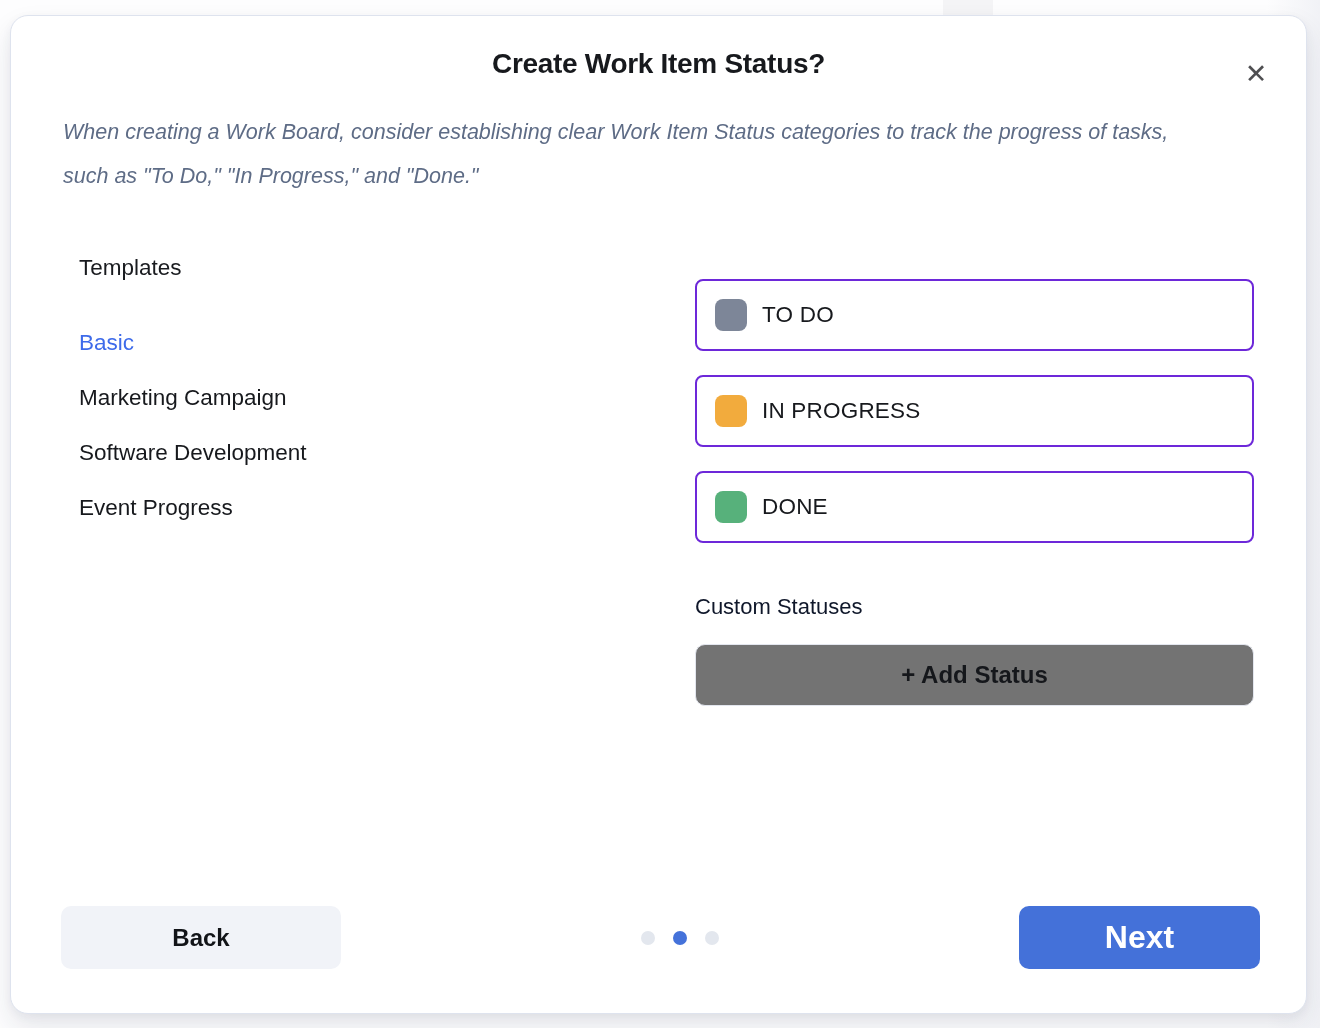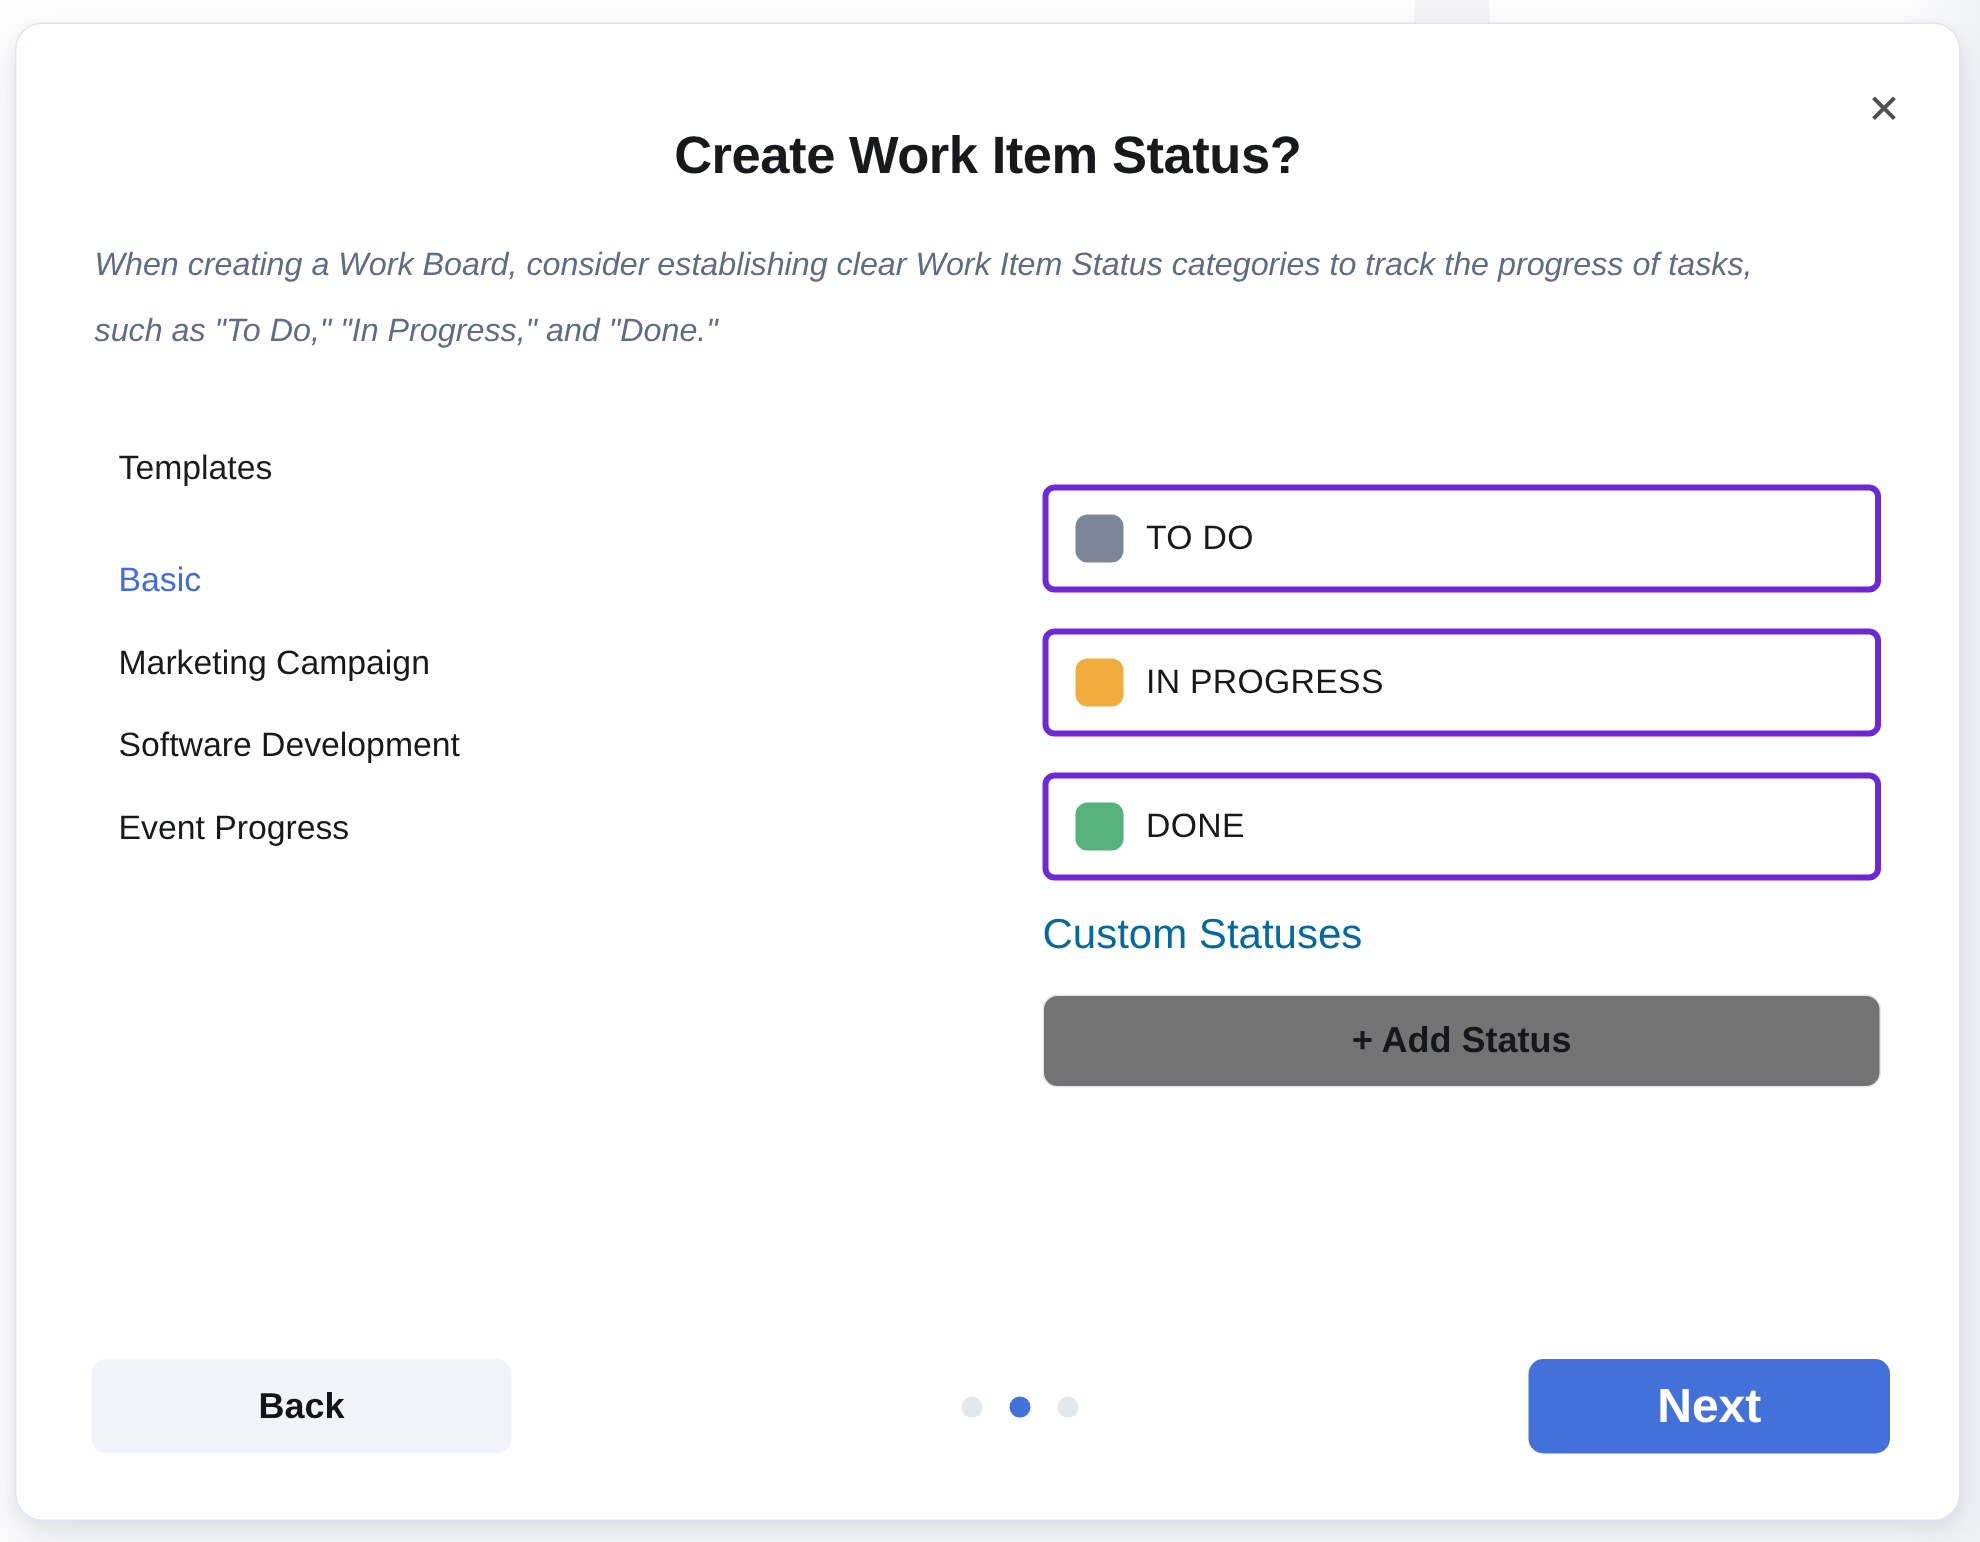--- a/index.html
+++ b/index.html
@@ -17,23 +17,23 @@
   .modal {
     position: absolute;
     left: 10px; top: 15px;
     width: 1297px; height: 999px;
     background: #ffffff;
     border: 1px solid #dee3ee;
     border-radius: 18px;
     box-shadow: 0 14px 28px rgba(30,40,70,0.10), 0 3px 10px rgba(30,40,70,0.05);
   }
   .modal-title {
-    margin-top: 68px;
+    margin-top: 32px;
     text-align: center;
-    font-size: 35px;
+    font-size: 28px;
     font-weight: 700;
     letter-spacing: -0.3px;
     color: #17191d;
   }
   .close-btn {
     position: absolute;
     top: 38px; right: 30px;
     width: 40px; height: 40px;
     border: none; background: transparent;
     font-size: 27px; line-height: 40px;
@@ -83,42 +83,42 @@
     border-radius: 50%;
     color: #ffffff;
     font-size: 19px;
     font-weight: 700;
     display: flex; align-items: center; justify-content: center;
     cursor: pointer;
   }
   .status-card {
     height: 72px;
     margin-top: 24px;
-    border: 4px solid #6d28d9;
+    border: 2px solid #6d28d9;
     border-radius: 8px;
     background: #fff;
     display: flex;
     align-items: center;
     padding-left: 18px;
     gap: 15px;
   }
   .status-swatch {
     width: 32px; height: 32px;
     border-radius: 8px;
     flex: 0 0 auto;
   }
   .status-label {
     font-size: 22.5px;
     letter-spacing: 0.2px;
     color: #17191d;
   }
   .custom-heading {
-    margin-top: 20px;
-    font-size: 28px;
-    color: #0369a1;
+    margin-top: 51px;
+    font-size: 22px;
+    color: #0f172a;
   }
   .add-status-btn {
     margin-top: 24px;
     width: 100%;
     height: 62px;
     background: #737373;
     border: 1px solid #e3e6ee;
     border-radius: 10px;
     font-family: "Liberation Sans", sans-serif;
     font-size: 24px;

